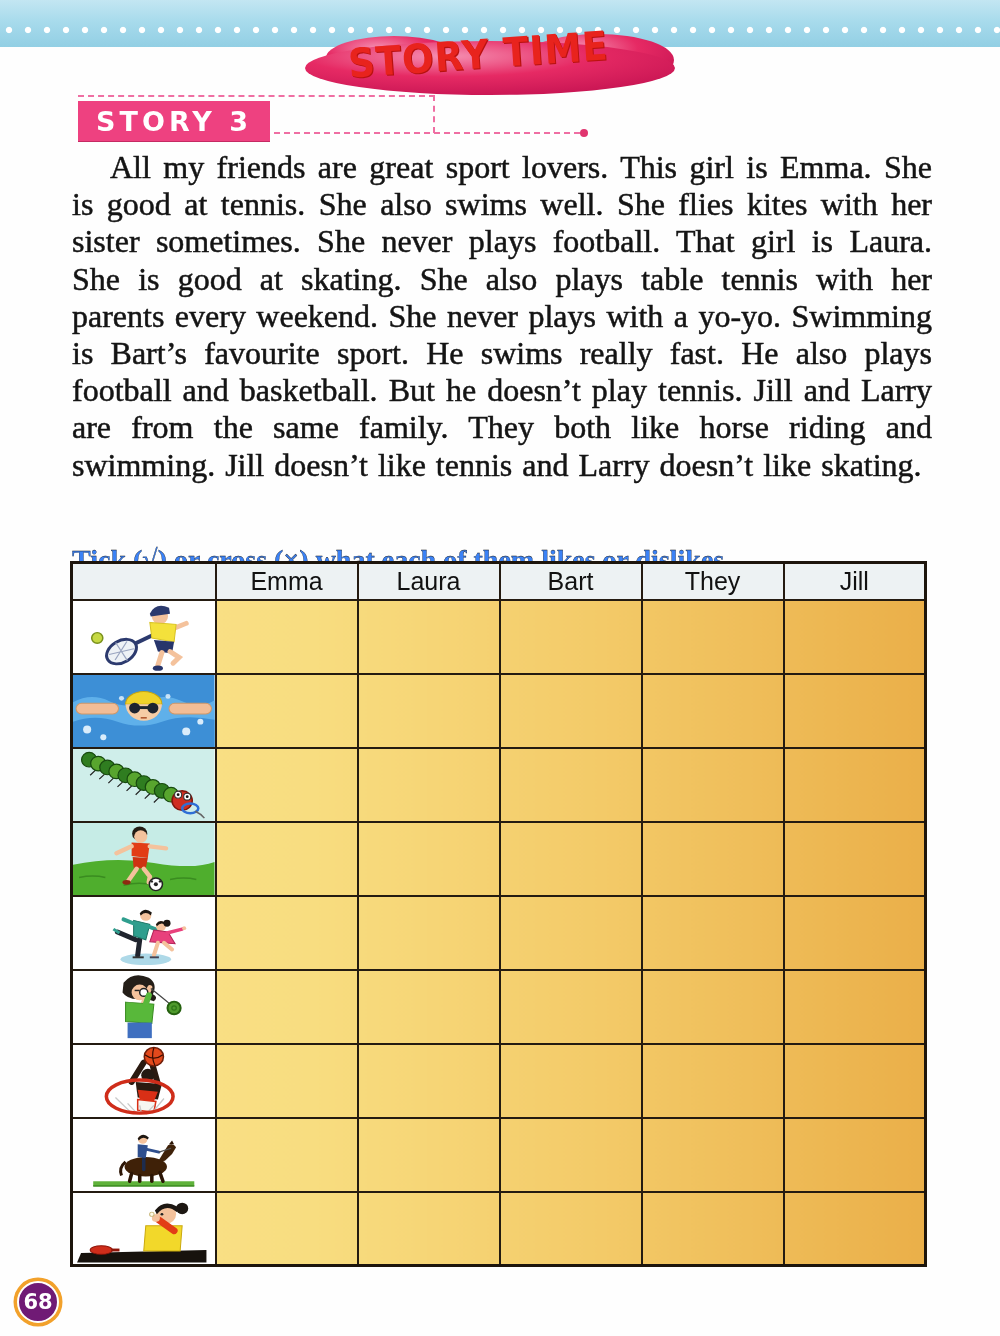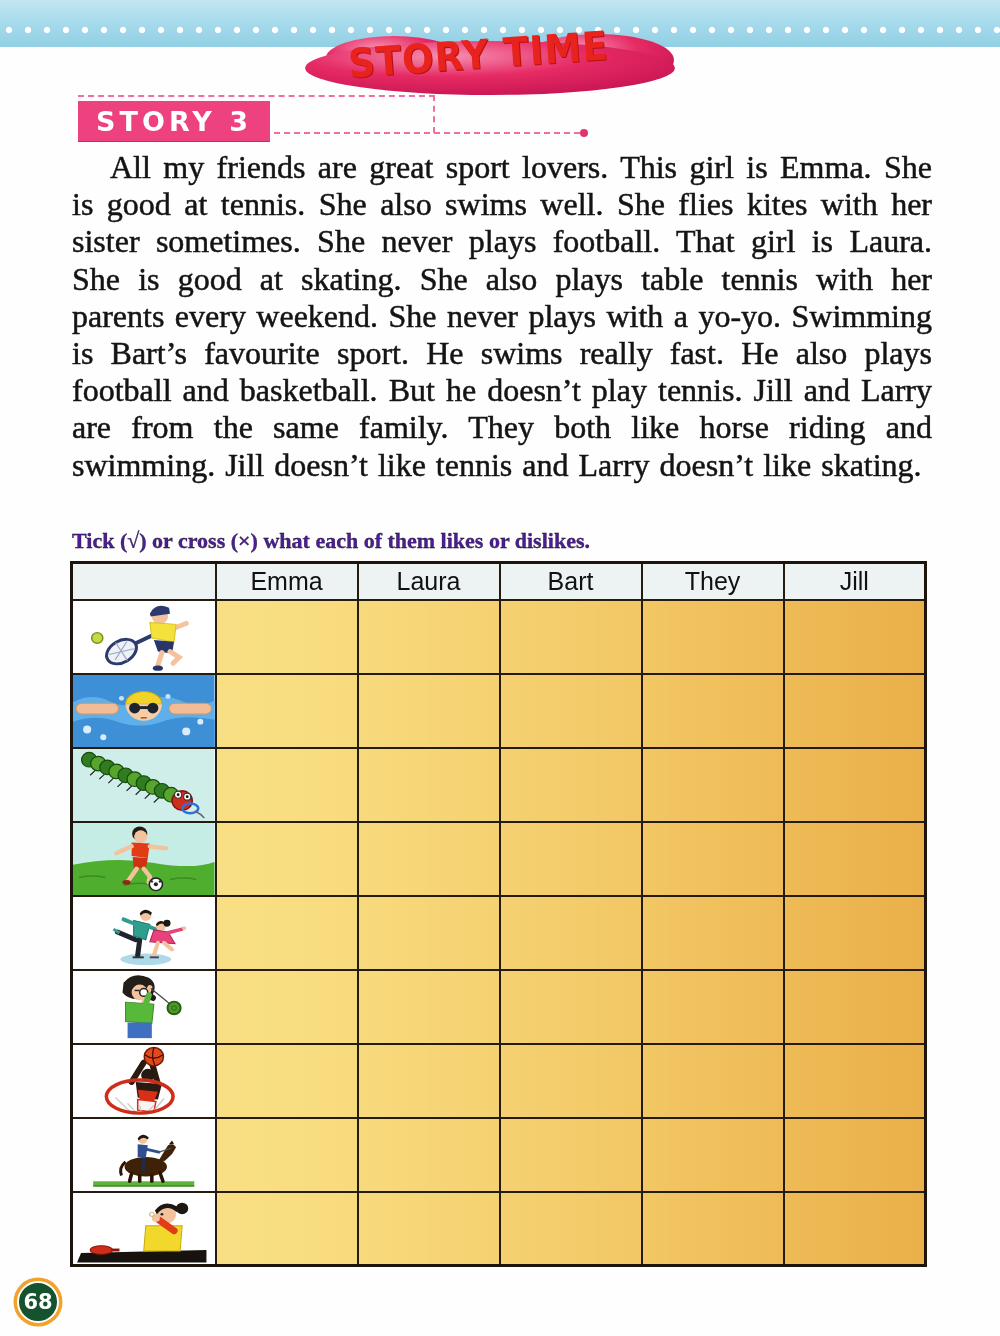--- a/index.html
+++ b/index.html
@@ -58,23 +58,23 @@
     position:absolute; left:72px; top:149px; width:860px;
     font-family:"Liberation Serif", serif;
     font-size:32px; line-height:37.2px; color:#141414;
     text-align:justify; text-indent:38px;
     -webkit-text-stroke:0.5px #141414;
     word-spacing:2px;
   }
 
   
   .instruction {
-    position:absolute; left:72px; top:528px; width:860px;
+    position:absolute; left:72px; top:544px; width:860px;
     font-family:"Liberation Serif", serif;
-    font-weight:bold; font-size:22px; color:#4c1d95;
+    font-weight:bold; font-size:28px; color:#3b82f6;
     -webkit-text-stroke:0.3px #101010;
   }
 
   
   table.sports-table {
     position:absolute; left:70px; top:561px;
     width:856px; table-layout:fixed;
     border-collapse:collapse;
     background:linear-gradient(90deg,#fae189 0%, #f8dd80 28%, #f3ca68 62%, #eaaf49 100%);
   }
@@ -87,21 +87,21 @@
     text-align:center; vertical-align:middle;
   }
   td.image-cell { width:144px; height:74px; background:#ffffff; padding:0; }
   td.image-cell svg { display:block; width:100%; height:100%; }
   td.answer-cell { height:74px; background:transparent; }
 
   
   .page-badge {
     position:absolute; left:17px; top:1281px;
     width:42px; height:42px; border-radius:50%;
-    background:#14532d; border:2px solid #fff;
+    background:#701a75; border:2px solid #fff;
     box-shadow:0 0 0 3.5px #f2a12b;
     display:flex; align-items:center; justify-content:center;
     font-family:"DejaVu Sans", sans-serif; font-weight:bold;
     font-size:21px; color:#ffffff;
   }
 </style>
 </head>
 <body>
 
 <div class="top-band">

